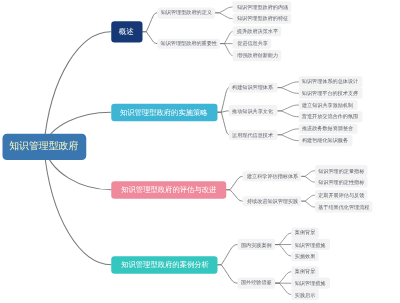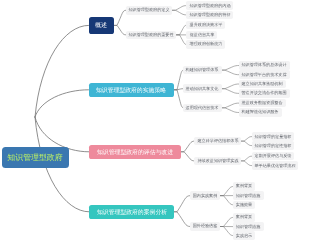--- a/index.html
+++ b/index.html
@@ -3,21 +3,21 @@
 <meta charset="utf-8">
 <title>mindmap</title>
 <style>
   html,body{margin:0;padding:0;background:#ffffff;}
   #map{position:relative;width:300px;height:242px;overflow:hidden;background:#ffffff;
        font-family:"Liberation Sans",sans-serif;-webkit-font-smoothing:antialiased;}
   #wires{position:absolute;left:0;top:0;width:300px;height:242px;}
   .node{position:absolute;box-sizing:border-box;display:flex;align-items:center;
         justify-content:center;white-space:nowrap;line-height:1;overflow:hidden;}
   .node > i{font-style:normal;display:block;transform-origin:50% 50%;white-space:nowrap;}
-  .root{color:#bef264;background:#3a77b0;border-radius:3.5px;margin-top:40px;}
+  .root{color:#fef9c3;background:#3a77b0;border-radius:3.5px;}
   .root > i{font-size:40px;font-weight:500;}
   .b1{color:#fff;background:#163876;border-radius:2.6px;}
   .b2{color:#fff;background:#3eb5d4;border-radius:2.6px;}
   .b3{color:#fff;background:#ee8a9c;border-radius:2.6px;}
   .b4{color:#fff;background:#35c6bf;border-radius:2.6px;}
   .b1 > i,.b2 > i,.b3 > i,.b4 > i{font-size:40px;font-weight:500;}
   .l2,.l3{color:#5b5f66;background:#f3f3f4;border-radius:1.8px;}
   .l2 > i,.l3 > i{font-size:40px;}
 </style>
 </head>

